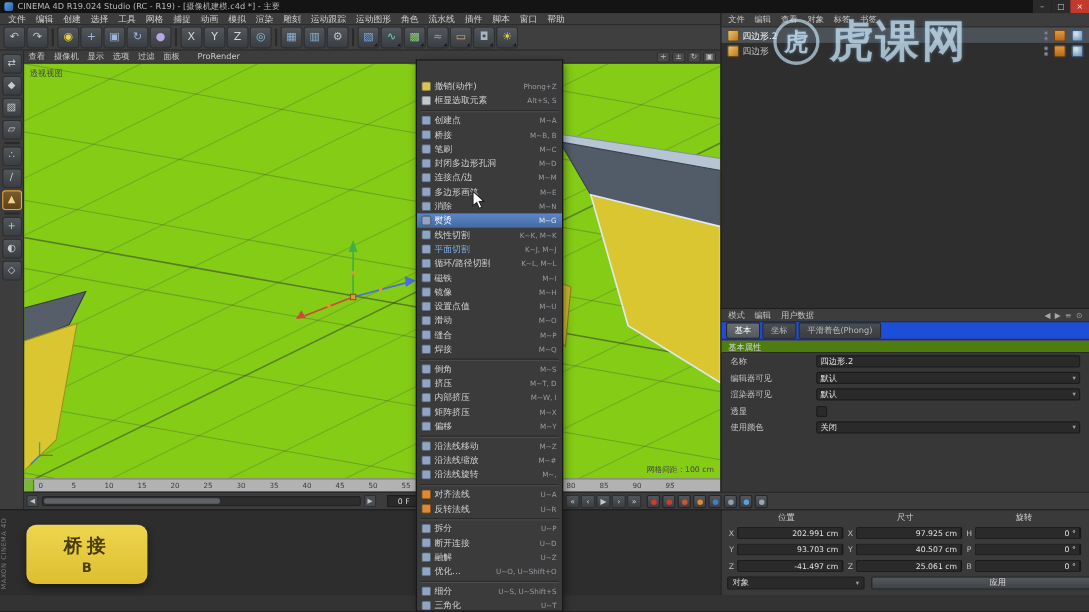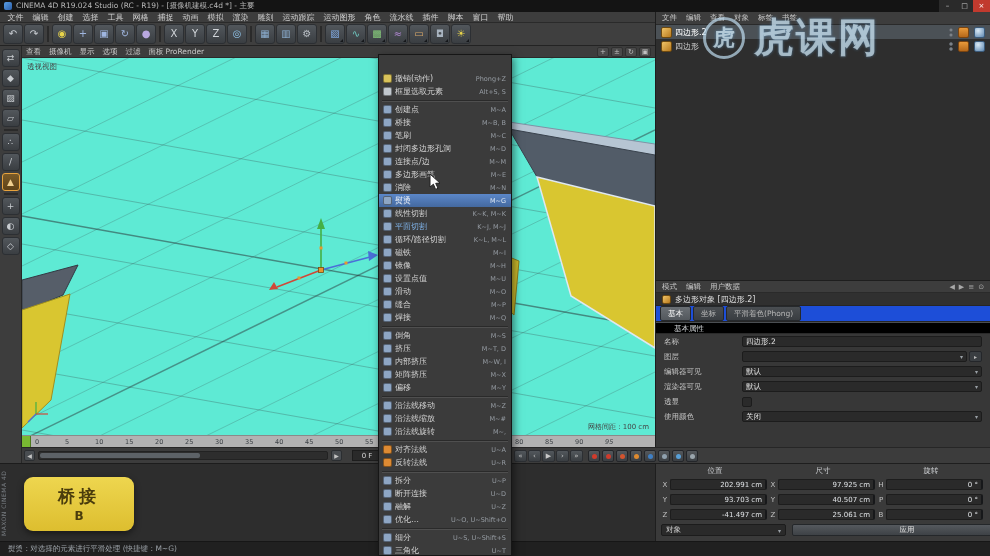--- a/index.html
+++ b/index.html
@@ -37,25 +37,25 @@
   .ltool .g{font-size:9px;color:var(--ic,#c8c8c8);line-height:1}
   .ltool.active{background:linear-gradient(#7a5a28,#5e4218);border-color:#e8a33d}
   .ltool.sep{width:14px;height:2px;background:#2a2a2a;border:none;border-radius:0}
 
   
   .viewport{position:absolute;left:22px;top:46px;width:633px;height:401px}
   .vp-menu{height:12px;background:#3d3d3d;border-bottom:1px solid #2a2a2a;display:flex;align-items:center;
            padding:0 4px;font-size:7.5px;color:#c8c8c8}
   .vp-items{display:flex;gap:8px}
   .vp-items .mi{white-space:nowrap}
-  .pror{margin-left:2px}
+  .pror{margin-left:16px}
   .vp-controls{margin-left:auto;display:flex;gap:2px}
   .vpc{width:12px;height:10px;font-size:7px;color:#c0c0c0;background:#4a4a4a;border:1px solid #303030;border-radius:2px;
        display:flex;align-items:center;justify-content:center}
-  .vp-canvas{position:relative;height:377px;background:#5eead4;overflow:hidden}
+  .vp-canvas{position:relative;height:377px;background:#84cc16;overflow:hidden}
   svg.scene{position:absolute;left:0;top:0}
   .vp-label{position:absolute;left:5px;top:4px;font-size:7.5px;color:#474747;z-index:5}
   .grid-note{position:absolute;right:6px;bottom:3px;font-size:7px;color:#454545;z-index:5}
 
   
   .ruler{position:relative;height:12px;background:#b2b2b2;border-top:1px solid #8a8a8a;overflow:hidden}
   .ruler .tick{position:absolute;top:2px;font-size:6.5px;color:#3a3f44}
   .playhead{position:absolute;left:0;top:0;width:9px;height:12px;background:#79b832;border-right:1px solid #4e7a1e}
 
   
@@ -91,21 +91,21 @@
   .am{position:absolute;left:655px;top:280px;width:335px;height:167px;background:#373737;border-left:1px solid #1e1e1e;border-top:1px solid #1e1e1e}
   .am-menu{height:12px;background:#3d3d3d;border-bottom:1px solid #2a2a2a;display:flex;align-items:center;gap:9px;
            padding:0 6px;font-size:7.5px;color:#c8c8c8}
   .am-icons{margin-left:auto;display:flex;gap:4px;color:#a8a8a8}
   .am-icons .g{font-size:7px}
   .am-title{height:13px;display:flex;align-items:center;gap:4px;padding:0 6px;font-size:8px;color:#dcdcdc;background:#303030;border-bottom:1px solid #262626}
   .t-icon{width:9px;height:9px;background:linear-gradient(135deg,#f0c468,#b87a1e);border-radius:2px;border:1px solid #6e4a10}
   .am-tabs{height:16px;display:flex;align-items:center;gap:2px;padding:0 4px;background:#1d4ed8;border-bottom:1px solid #262626}
   .am-tab{padding:1.5px 7px;font-size:7.5px;color:#b8b8b8;background:linear-gradient(#4a4e52,#393d41);border:1px solid #26292c;border-radius:2px;white-space:nowrap}
   .am-tab.active{background:linear-gradient(#6a6f74,#53585d);color:#fff}
-  .am-group{height:12px;line-height:12px;padding-left:18px;font-size:7.5px;color:#d6d9dc;background:#000000;
+  .am-group{height:12px;line-height:12px;padding-left:6px;font-size:7.5px;color:#d6d9dc;background:#4d7c0f;
             border-bottom:1px solid #2a2a2a;border-top:1px solid #4a4e52}
   .am-row{height:15px;display:flex;align-items:center;padding:0 8px;font-size:7.5px;color:#c4c4c4}
   .am-label{width:78px;white-space:nowrap}
   .am-ctl{flex:1;display:flex;align-items:center}
   .inputbox{flex:1;height:11px;background:#2a2a2a;border:1px solid #1c1c1c;border-radius:2px;color:#e2e2e2;
             display:flex;align-items:center;padding:0 3px;font-size:7.5px}
   .inputbox .caret{margin-left:auto;color:#9aa0a6;font-size:6px}
   .checkbox{display:none;width:10px;height:10px;background:#2a2a2a;border:1px solid #1c1c1c;border-radius:2px}
   .am-row.type-checkbox .checkbox{display:block}
   .layer-btn{display:none;width:13px;height:11px;margin-left:2px;background:#3a3e42;border:1px solid #24262a;border-radius:2px;
@@ -522,51 +522,36 @@
           <span class="mi">用户数据</span>
         </span>
       <span class="am-icons">
 
       <span><span class="g">◀</span></span>
           <span><span class="g">▶</span></span>
           <span><span class="g">≡</span></span>
           <span><span class="g">⊙</span></span>
         </span>
     </div>
-    <div class="am-title">
-      <span class="t-icon"></span>
-      <span>多边形对象 [四边形.2]</span>
-    </div>
     <div class="am-tabs">
 
     <span class="am-tab active">基本</span>
         <span class="am-tab">坐标</span>
         <span class="am-tab">平滑着色(Phong)</span>
       </div>
     <div class="am-group">基本属性</div>
     <div class="am-fields">
 
     <div class="am-row type-text">
           <span class="am-label">名称</span>
           <span class="am-ctl">
             <span class="inputbox">
               <span class="val">四边形.2</span>
             </span>
 
-          </span>
-        </div>
-        <div class="am-row type-layer">
-          <span class="am-label">图层</span>
-          <span class="am-ctl">
-            <span class="inputbox">
-              <span class="val"></span>
-              <span class="caret">▾</span>
-            </span>
-
-            <span class="layer-btn">▸</span>
           </span>
         </div>
         <div class="am-row type-select">
           <span class="am-label">编辑器可见</span>
           <span class="am-ctl">
             <span class="inputbox">
               <span class="val">默认</span>
               <span class="caret">▾</span>
             </span>
 
@@ -660,23 +645,20 @@
       </div>
     <div class="cm-bottom">
       <span class="cm-select">
           <span>对象</span>
           <span class="caret">▾</span>
         </span>
       <span class="apply-btn">应用</span>
     </div>
   </div>
 
-  <div class="statusbar">
-    <span>熨烫 : 对选择的元素进行平滑处理 (快捷键 : M~G)</span>
-  </div>
 
   <div class="watermark">
     <span class="wm-logo">虎</span>
     <span class="wm-text">虎课网</span>
   </div>
 
   <div class="ctx">
 
   <div class="ctx-row" style="--ic: #d8c25a;">
         <span class="ctx-ic"></span>

